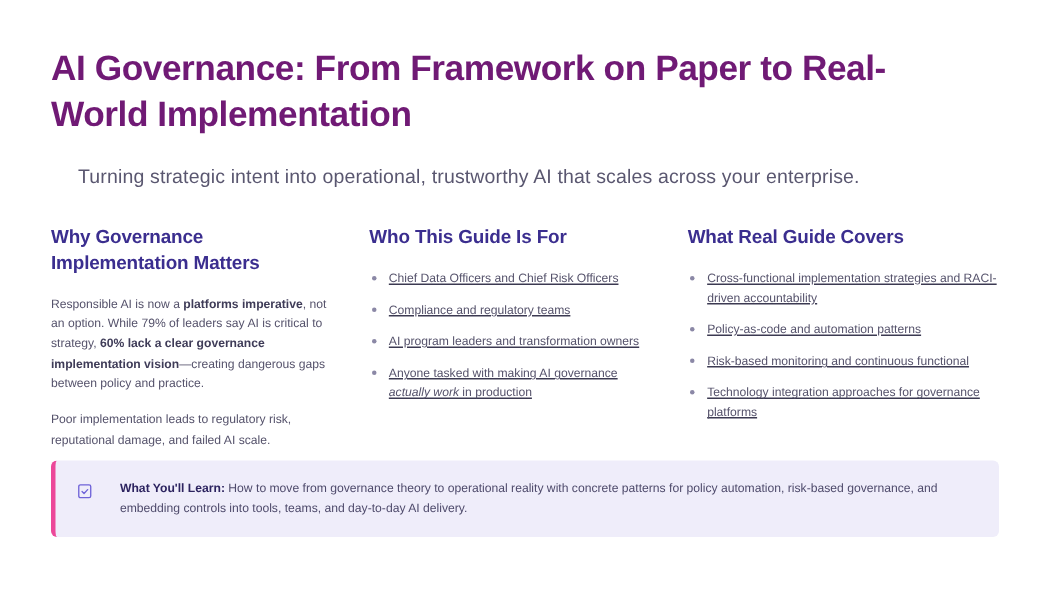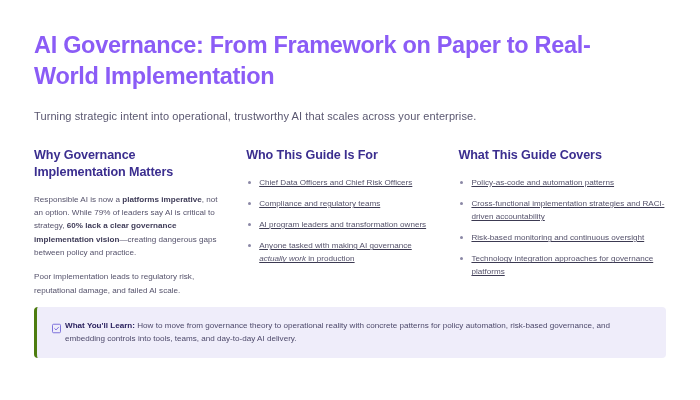--- a/index.html
+++ b/index.html
@@ -18,30 +18,31 @@
     position: relative;
     width: 700px;
     height: 400px;
     box-sizing: border-box;
     padding: 30px 34px 0 34px;
   }
   .title {
     font-size: 23.5px;
     line-height: 1.32;
     font-weight: bold;
-    color: #8b5cf6;
+    color: #701a75;
     letter-spacing: -0.3px;
     margin: 0 0 0 0;
     max-width: 610px;
   }
   .subtitle {
-    font-size: 11px;
+    font-size: 13px;
     color: #5a5770;
     margin-top: 18px;
     letter-spacing: 0.1px;
+    margin-left: 18px;
   }
   .columns {
     display: flex;
     margin-top: 25px;
     gap: 0;
   }
   .col {
     box-sizing: border-box;
   }
   .col-1 { width: 218px; padding-right: 26px; }
@@ -93,26 +94,26 @@
   ul.bullets li i {
     font-style: italic;
     text-align: right;
   }
   .callout {
     position: absolute;
     left: 34px;
     right: 34px;
     bottom: 42px;
     background: #efedfa;
-    border-left: 3px solid #4d7c0f;
+    border-left: 3px solid #ec4899;
     border-radius: 4px;
     padding: 12px 16px 13px 14px;
     box-sizing: border-box;
     display: flex;
-    gap: 3px;
+    gap: 18px;
   }
   .callout-icon {
     flex: 0 0 auto;
     width: 11px;
     height: 11px;
     margin-top: 1px;
   }
   .callout-text {
     font-size: 8.1px;
     line-height: 1.62;
@@ -144,25 +145,25 @@
       <h2 class="col-head">Who This Guide Is For</h2>
       <ul class="bullets" id="list1">
           <li>Chief Data Officers and Chief Risk Officers</li>
           <li>Compliance and regulatory teams</li>
           <li>AI program leaders and transformation owners</li>
           <li><span>Anyone tasked with making AI governance </span><i>actually work</i><span> in production</span></li>
         </ul>
     </div>
 
     <div class="col col-3">
-      <h2 class="col-head">What This Guide Covers</h2>
+      <h2 class="col-head">What Real Guide Covers</h2>
       <ul class="bullets" id="list2">
+          <li>Cross-functional implementation strategies and RACI-driven accountability</li>
           <li>Policy-as-code and automation patterns</li>
-          <li>Cross-functional implementation strategies and RACI-driven accountability</li>
-          <li>Risk-based monitoring and continuous oversight</li>
+          <li>Risk-based monitoring and continuous functional</li>
           <li>Technology integration approaches for governance platforms</li>
         </ul>
     </div>
 
   </div>
 
   <div class="callout">
     <span class="callout-icon">
       <svg width="11" height="11" viewBox="0 0 16 16" fill="none" xmlns="http://www.w3.org/2000/svg">
         <rect x="2.2" y="1.8" width="11.6" height="12.4" rx="1.6" stroke="#6f63d8" stroke-width="1.3"></rect>

